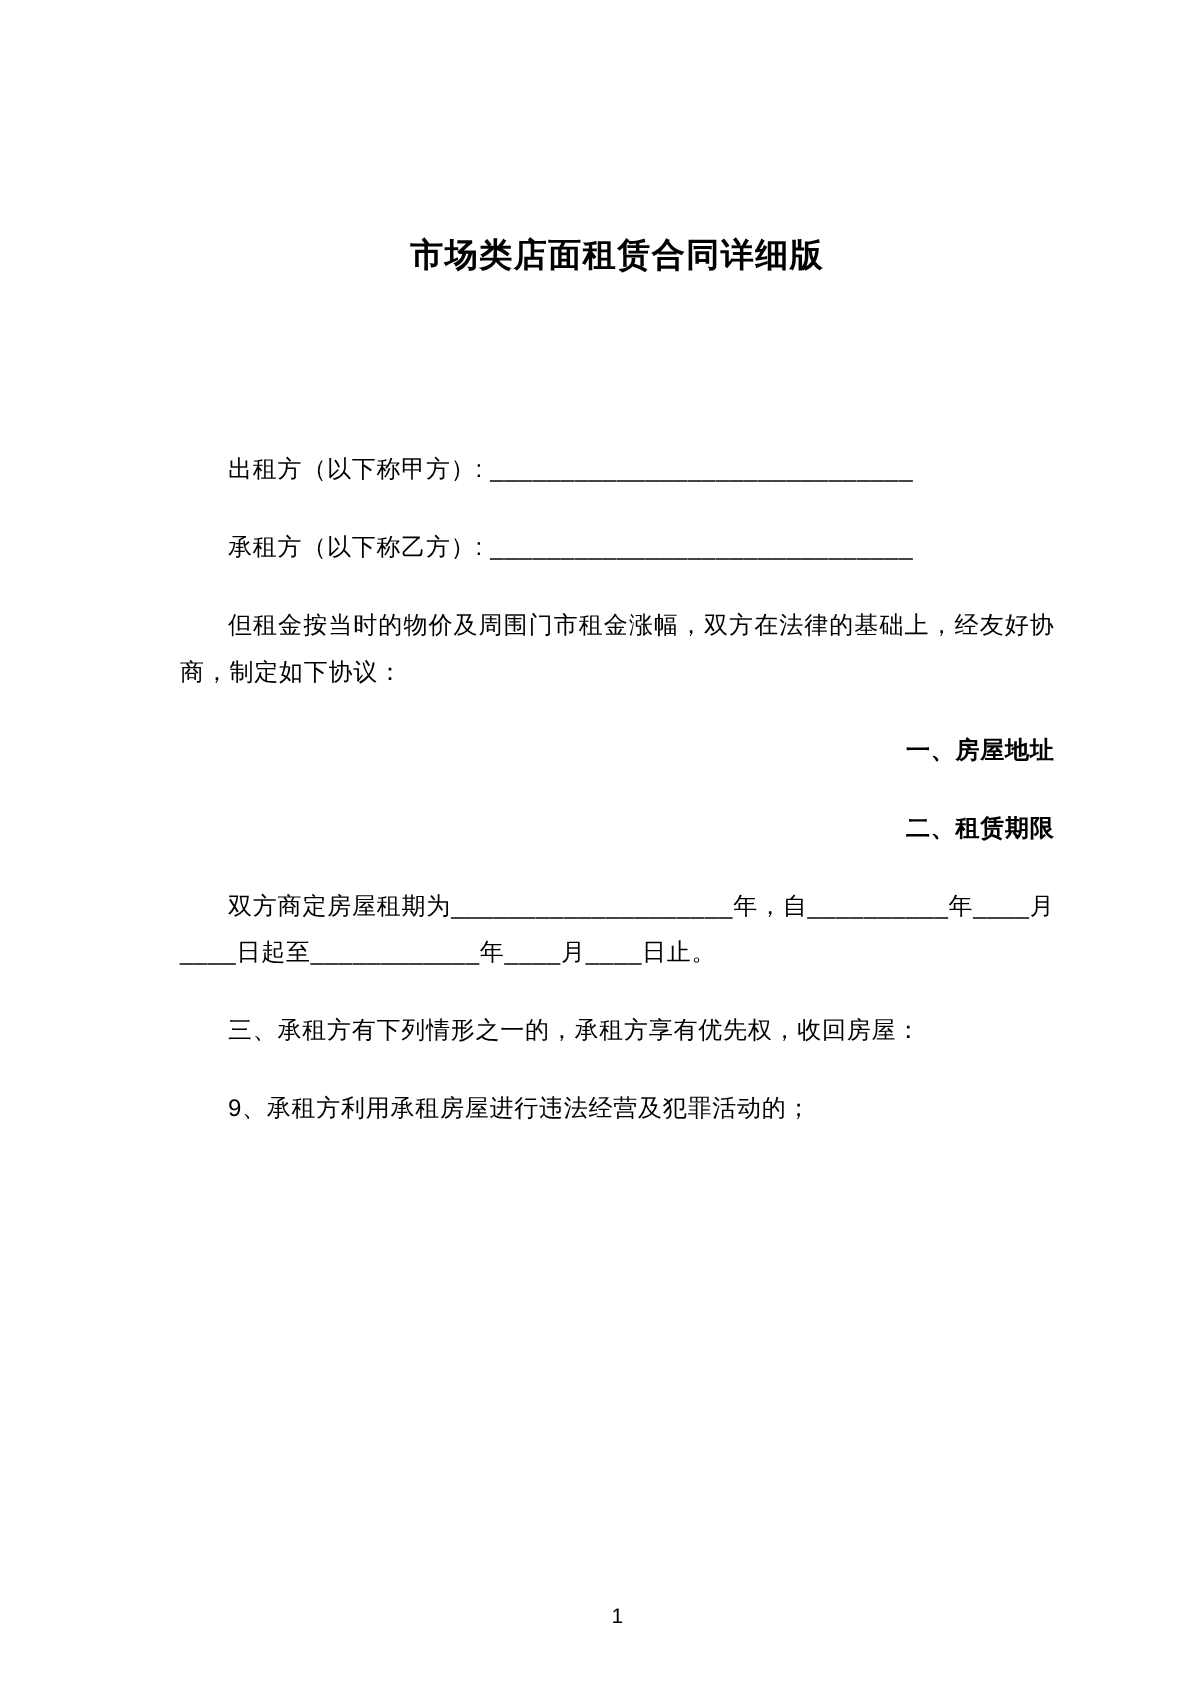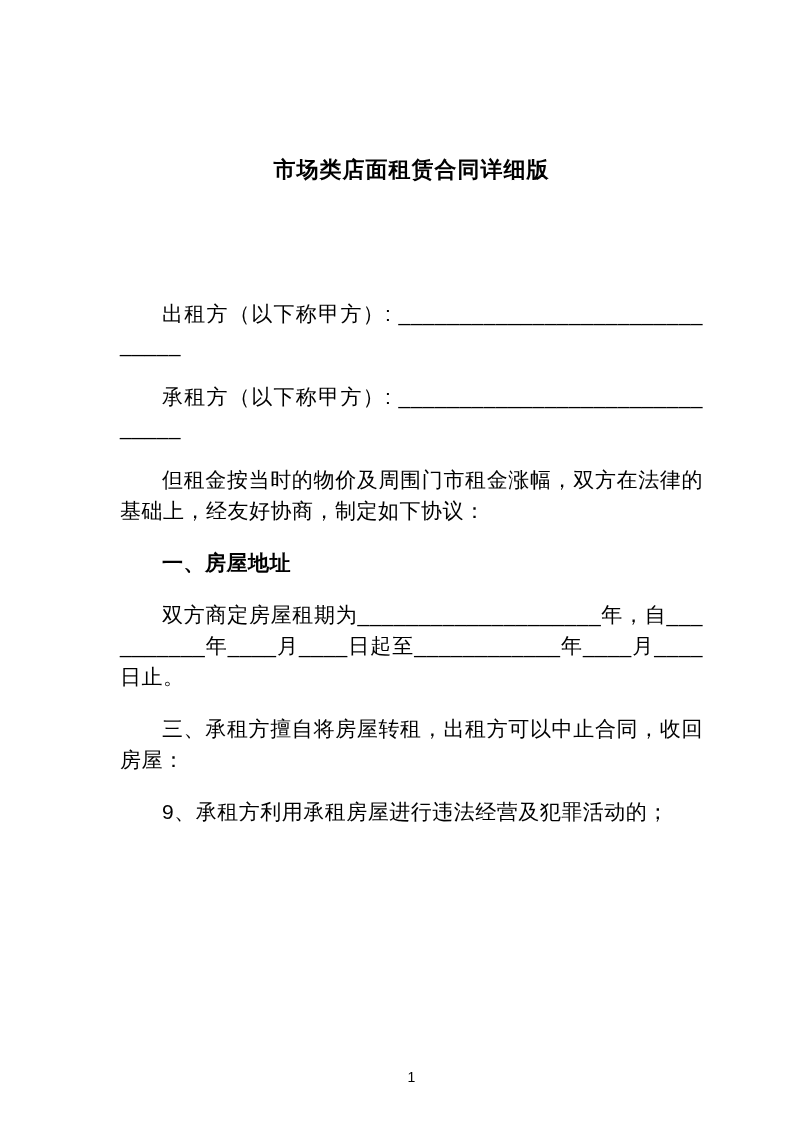--- a/index.html
+++ b/index.html
@@ -26,32 +26,32 @@
       font-weight: bold;
       letter-spacing: 1px;
       line-height: 1.4;
     }
 
     .doc-body {
       margin-top: 112px;
     }
 
     .para {
-      font-size: 21px;
+      font-size: 16px;
       line-height: 31px;
       margin-bottom: 21px;
       text-indent: 2em;
       text-align: justify;
       word-break: break-all;
       letter-spacing: 0.5px;
     }
 
     .para.heading {
       font-weight: bold;
-      text-align: left;
+      text-align: right;
     }
 
     .page-number {
       position: absolute;
       bottom: 42px;
       left: 0;
       width: 100%;
       text-align: center;
       font-size: 14px;
       color: #000000;
@@ -61,31 +61,32 @@
 <body>
 
 <div class="page">
 
   <h1 class="doc-title">市场类店面租赁合同详细版</h1>
 
   <div class="doc-body">
 
     <p class="para">出租方（以下称甲方）: ______________________________</p>
 
-    <p class="para">承租方（以下称甲方）: ______________________________</p>
+    <p class="para">承租方（以下称乙方）: ______________________________</p>
 
     <p class="para">但租金按当时的物价及周围门市租金涨幅，双方在法律的基础上，经友好协商，制定如下协议：</p>
 
     <p class="para heading">一、房屋地址</p>
 
 
+    <p class="para heading">二、租赁期限</p>
 
     <p class="para">双方商定房屋租期为____________________年，自__________年____月____日起至____________年____月____日止。</p>
 
-    <p class="para">三、承租方擅自将房屋转租，出租方可以中止合同，收回房屋：</p>
+    <p class="para">三、承租方有下列情形之一的，承租方享有优先权，收回房屋：</p>
 
 
     <p class="para">9、承租方利用承租房屋进行违法经营及犯罪活动的；</p>
 
 
 
   </div>
 
   <div class="page-number">1</div>
 

